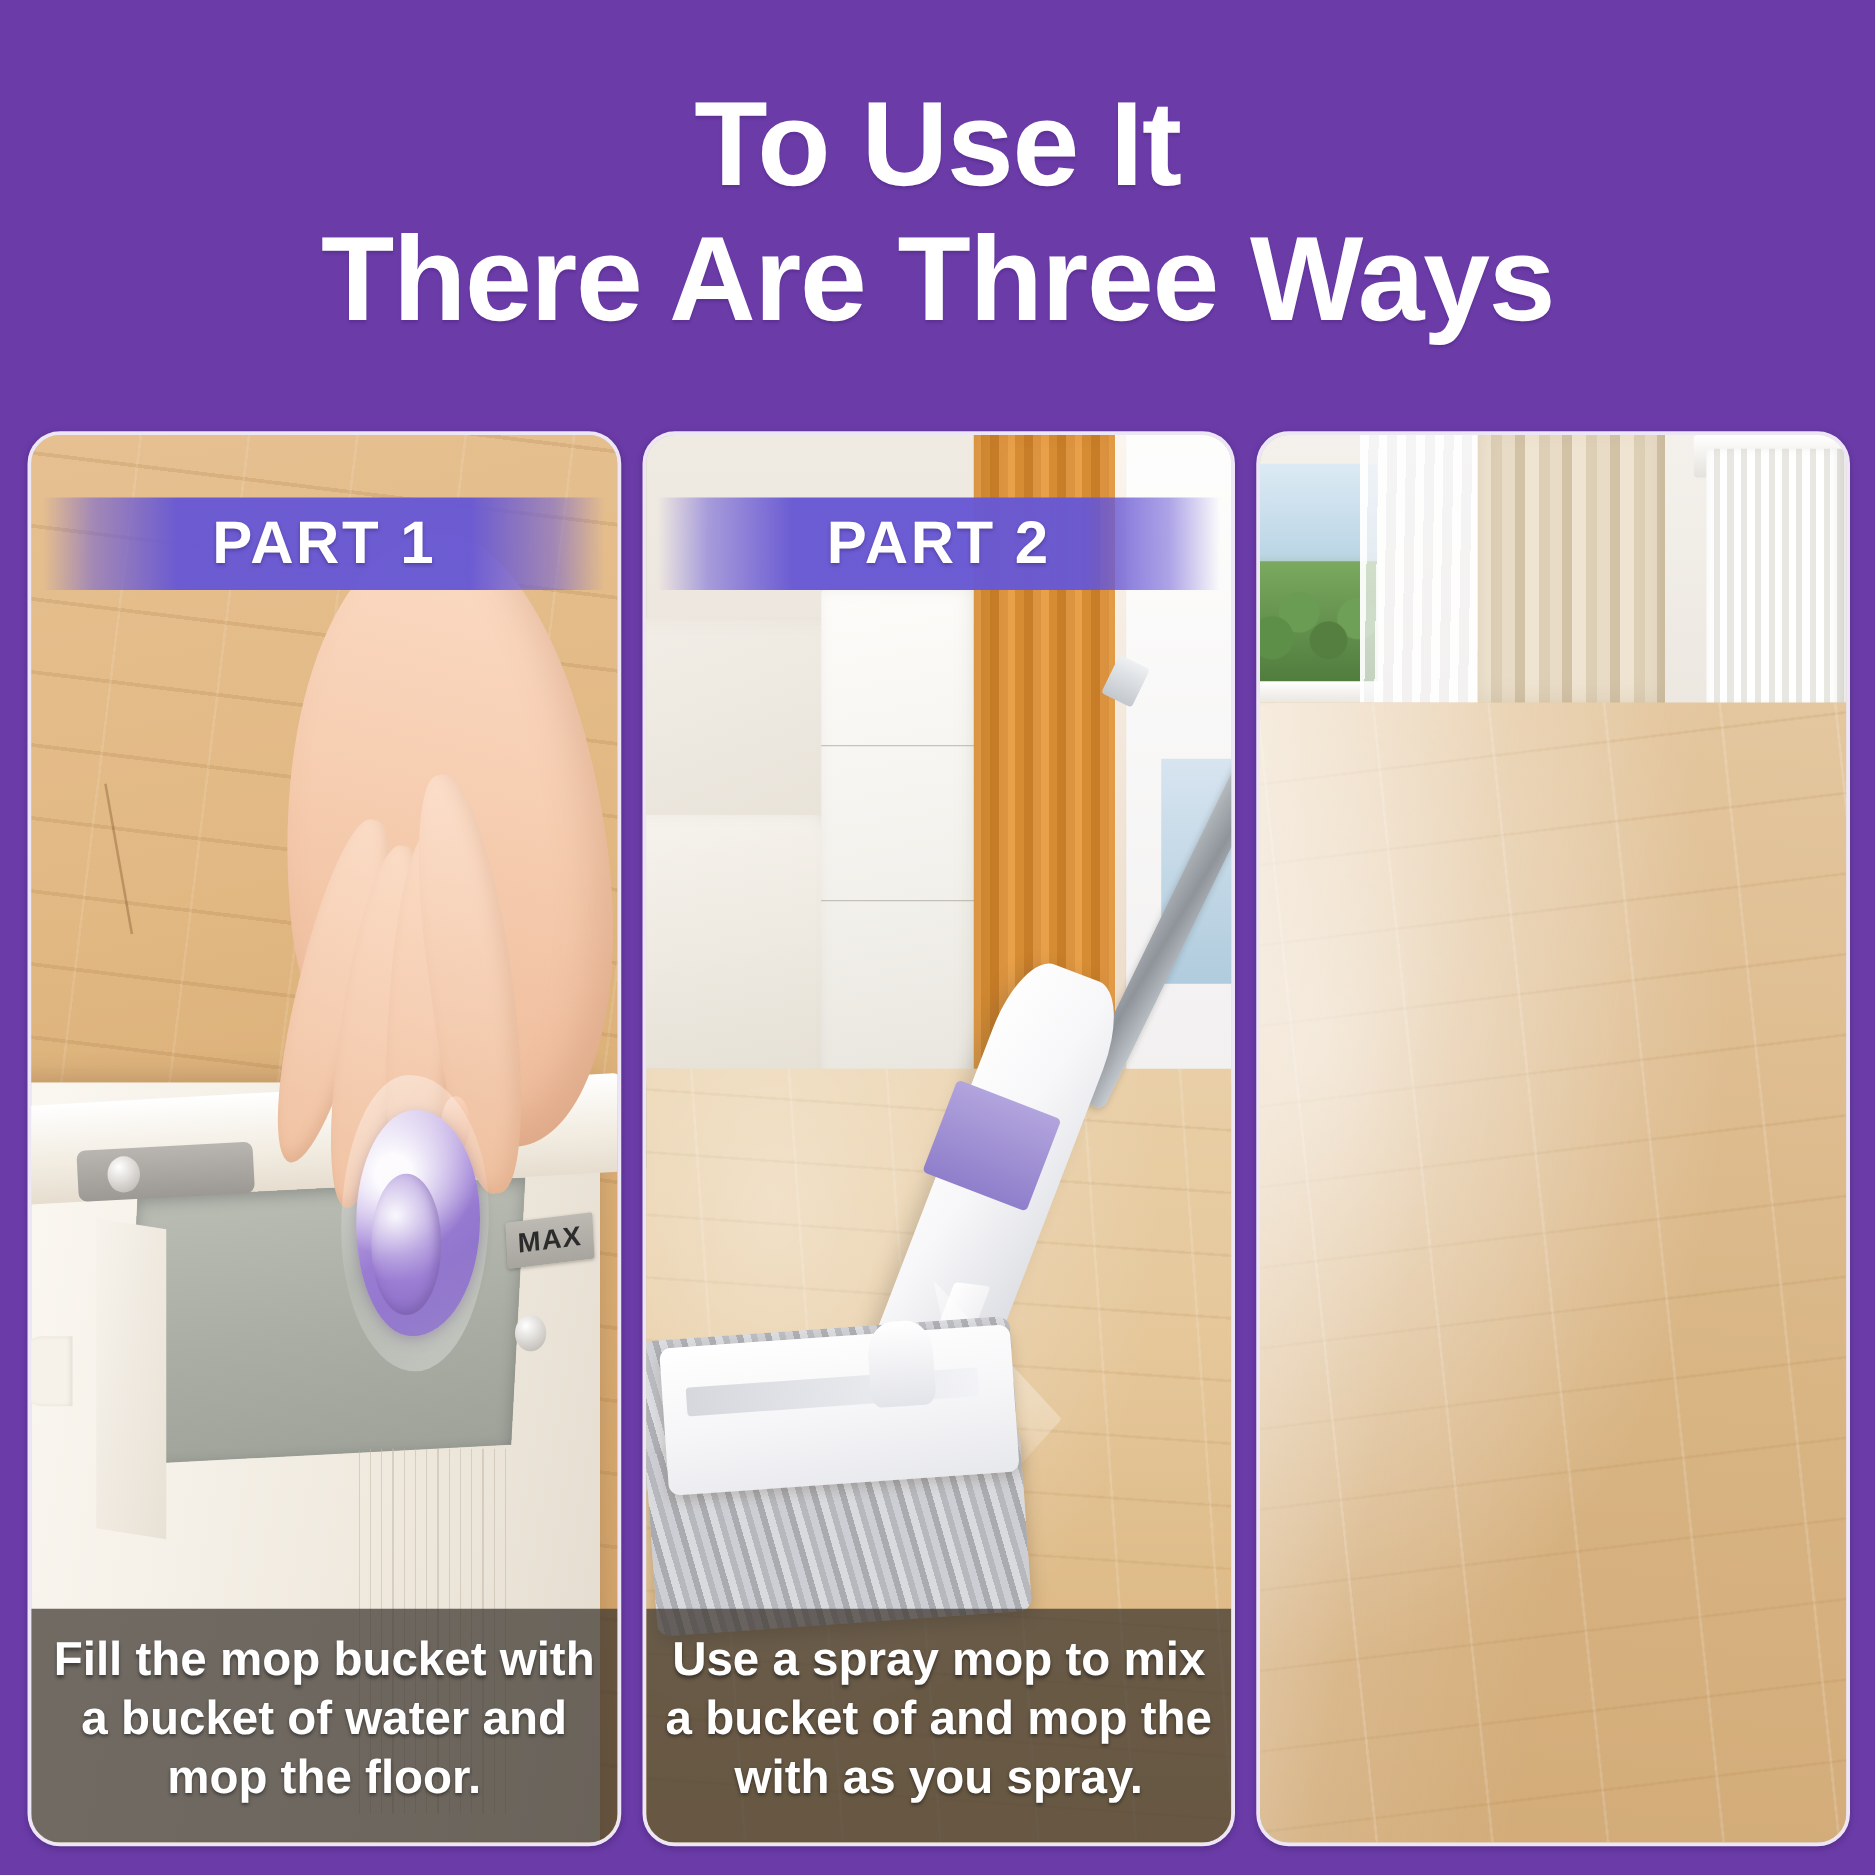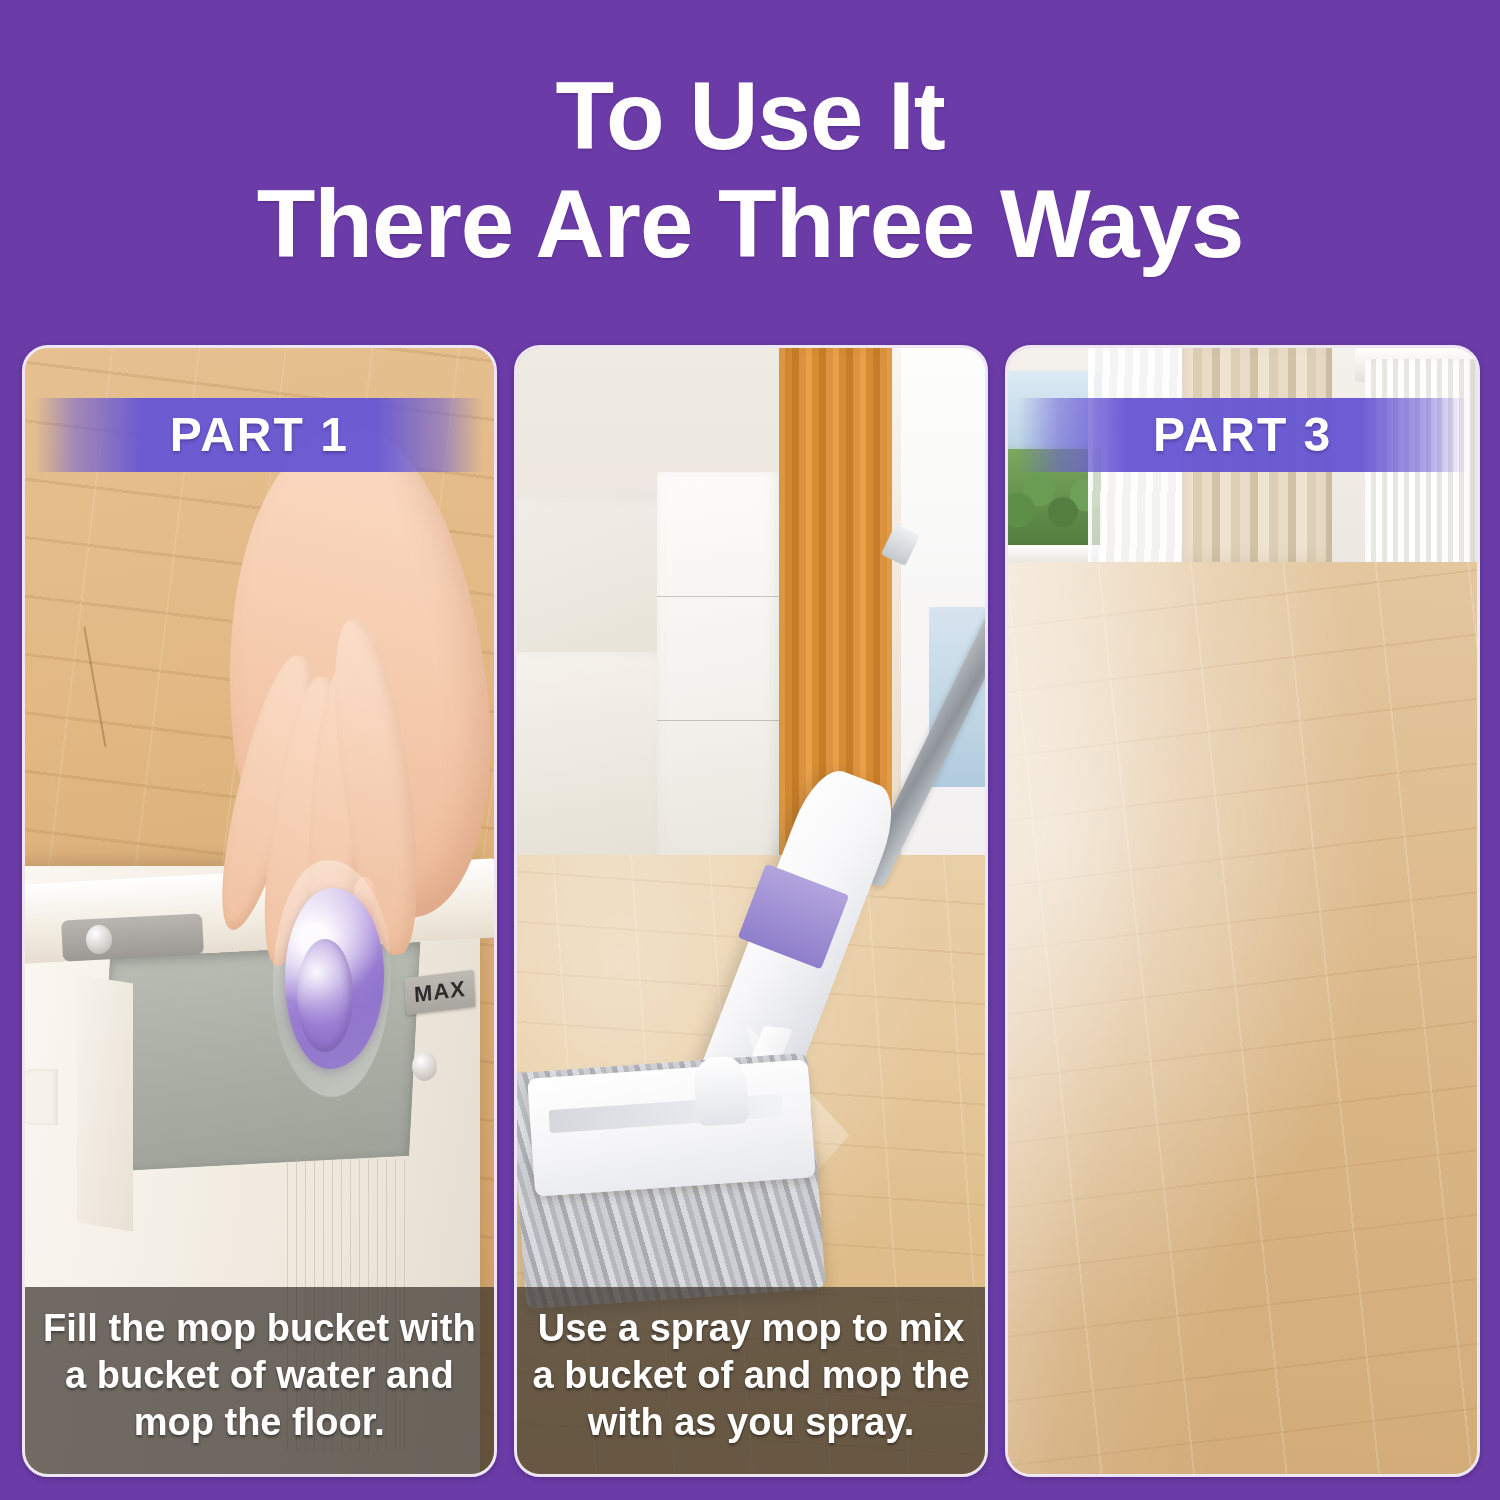--- a/index.html
+++ b/index.html
@@ -492,39 +492,39 @@
       <div class="mop-trigger"></div>
       <div class="mop-neck"></div>
       <div class="spray-cone"></div>
       <div class="mop-pad2"></div>
       <div class="mop-pad"></div>
       <div class="mop-plate"></div>
       <div class="mop-plate-groove"></div>
       <div class="mop-hinge"></div>
     </div>
 
+    <div class="badge">
+      <span class="badge-label">PART 2</span>
+    </div>
 
     <div class="caption">
       <span class="caption-text">Use a spray mop to mix a bucket of and mop the with as you spray.</span>
     </div>
   </div>
 
   <div class="panel">
     <div class="photo">
       <div class="p3-wall"></div>
       <div class="p3-window"></div>
       <div class="p3-trees"></div>
       <div class="p3-sill"></div>
       <div class="p3-sheer"></div>
       <div class="p3-drape"></div>
       <div class="p3-rad-cap"></div>
       <div class="p3-radiator"></div>
       <div class="p3-floor"></div>
       <div class="p3-gloss"></div>
     </div>
 
-    <div class="badge">
-      <span class="badge-label">PART 3</span>
-    </div>
 
   </div>
 
 </div>
 
 </body></html>

